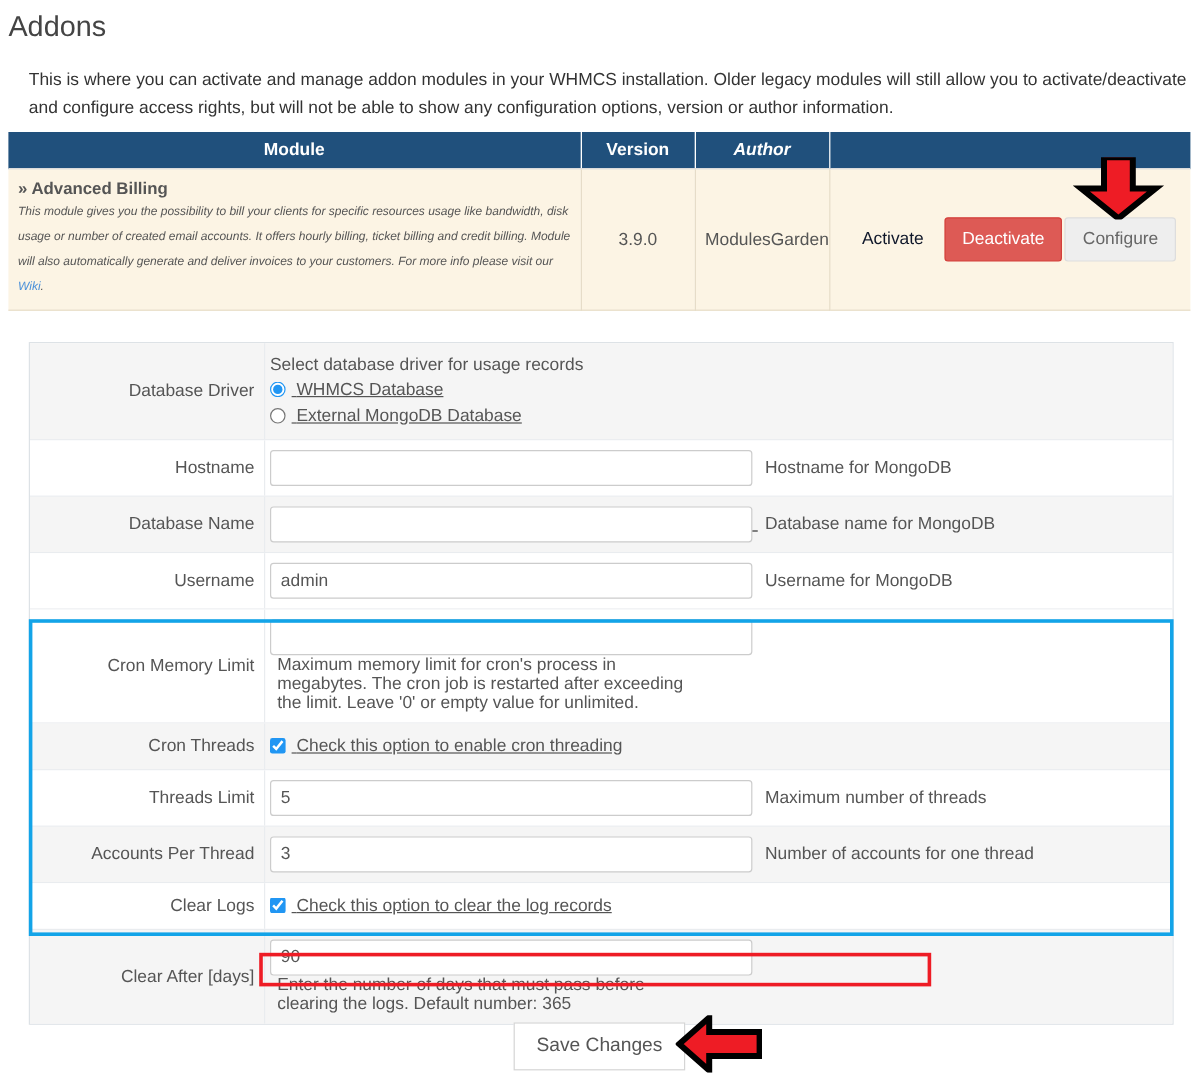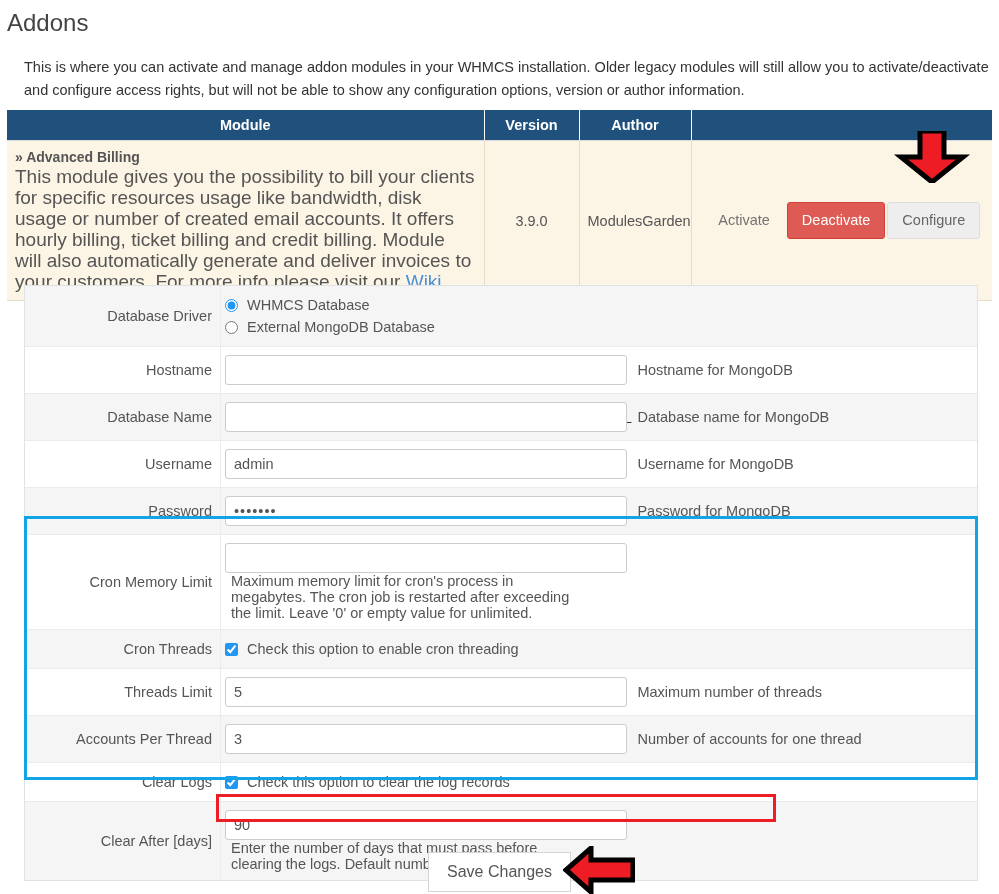--- a/index.html
+++ b/index.html
@@ -45,45 +45,45 @@
     background: #fcf4e4;
     vertical-align: middle;
     border-right: 1px solid #e6dcc8;
     border-bottom: 1px solid #e6dcc8;
     font-size: 14.5px;
     padding: 8px 8px;
   }
   .modules-table td:last-child { border-right: none; }
   .col-module { width: 477px; }
   .col-version { width: 95px; }
-  .col-author { width: 112px; }
+  .col-author { width: 112px; font-style: italic; }
   .col-actions { width: 301px; }
 
   .mod-name {
     font-weight: bold; color: #555555; font-size: 14px;
     margin-bottom: 1px;
   }
   .mod-desc {
-    font-size: 19px; line-height: 21px; color: #555555;
+    font-size: 10px; line-height: 21px; color: #555555; font-style: italic;
   }
   .mod-desc a { color: #4a90d9; text-decoration: none; }
   .cell-center { text-align: center; color: #555555; }
 
   .actions-cell { text-align: center; padding: 8px 6px; }
   .btn {
     display: inline-block; vertical-align: middle;
     font-size: 14.5px; line-height: 1;
     padding: 10px 14px;
     border-radius: 3px;
     border: 1px solid transparent;
     cursor: pointer;
     font-family: "Liberation Sans", sans-serif;
   }
   .btn-activate {
-    background: transparent; color: #737373; border-color: transparent; text-align: center;
+    background: transparent; color: #0f172a; border-color: transparent; text-align: center;
   }
   .btn-deactivate {
     background: #d9534f; background: #dd5a55; color: #ffffff;
     border-color: #d43f3a; margin: 0 2px;
   }
   .btn-configure {
     background: #eeeeee; color: #666666; border-color: #dddddd;
   }
 
   
@@ -115,21 +115,21 @@
     padding: 4px 8px; outline: none;
     vertical-align: middle;
   }
   .txt::placeholder { color: #999999; }
   .after-txt {
     display: inline-block; vertical-align: middle;
     margin-left: 6px; font-size: 14.5px; color: #555555;
   }
 
   
-  .opt-line { display: block; font-size: 14.5px; color: #555555; line-height: 22px; }
+  .opt-line { display: block; font-size: 14.5px; color: #555555; line-height: 22px; text-decoration: underline; }
   input[type=radio], input[type=checkbox] {
     accent-color: #2196f3;
     width: 13px; height: 13px;
     margin: 0 5px 0 0; vertical-align: -2px;
     cursor: pointer;
   }
   .hint-above { font-size: 14.5px; color: #555555; line-height: 20px; }
 
   
   .save-wrap {
@@ -184,20 +184,21 @@
         </td>
       </tr>
     </tbody>
   </table>
 
   <div class="config-panel">
 
     <div class="frow shade">
       <div class="flabel">Database Driver</div>
       <div class="fbody" style="padding-left:4px;">
+        <div class="hint-above">Select database driver for usage records</div>
         <label class="opt-line">
           <input type="radio" name="dbdriver" checked="" style="">
           <span>WHMCS Database</span>
         </label>
         <label class="opt-line">
           <input type="radio" name="dbdriver" style="">
           <span>External MongoDB Database</span>
         </label>
       </div>
     </div>
@@ -219,27 +220,20 @@
     </div>
 
     <div class="frow plain">
       <div class="flabel">Username</div>
       <div class="fbody" style="padding-left:4px;">
         <input class="txt" type="text" value="admin" style="">
         <span class="after-txt">Username for MongoDB</span>
       </div>
     </div>
 
-    <div class="frow shade">
-      <div class="flabel">Password</div>
-      <div class="fbody" style="padding-left:4px;">
-        <input class="txt" type="text" style="letter-spacing: 1px;" value="•••••••">
-        <span class="after-txt">Password for MongoDB</span>
-      </div>
-    </div>
 
     <div class="frow plain">
       <div class="flabel">Cron Memory Limit</div>
       <div class="fbody" style="padding-left:4px;">
         <input class="txt" type="text" value="" style="">
         <span class="after-txt" style="max-width:350px;vertical-align:middle;">Maximum memory limit for cron's process in megabytes. The cron job is restarted after exceeding the limit. Leave '0' or empty value for unlimited.</span>
       </div>
     </div>
 
     <div class="frow shade">

